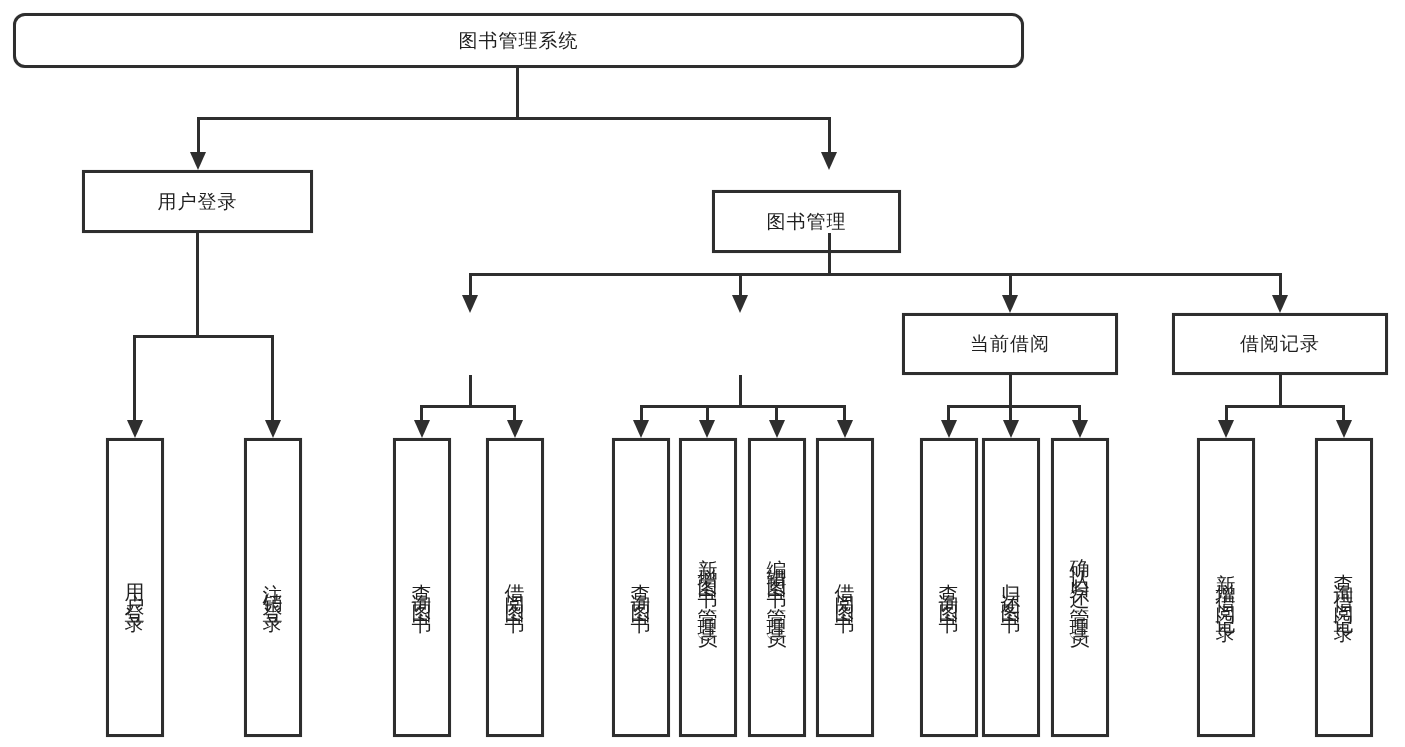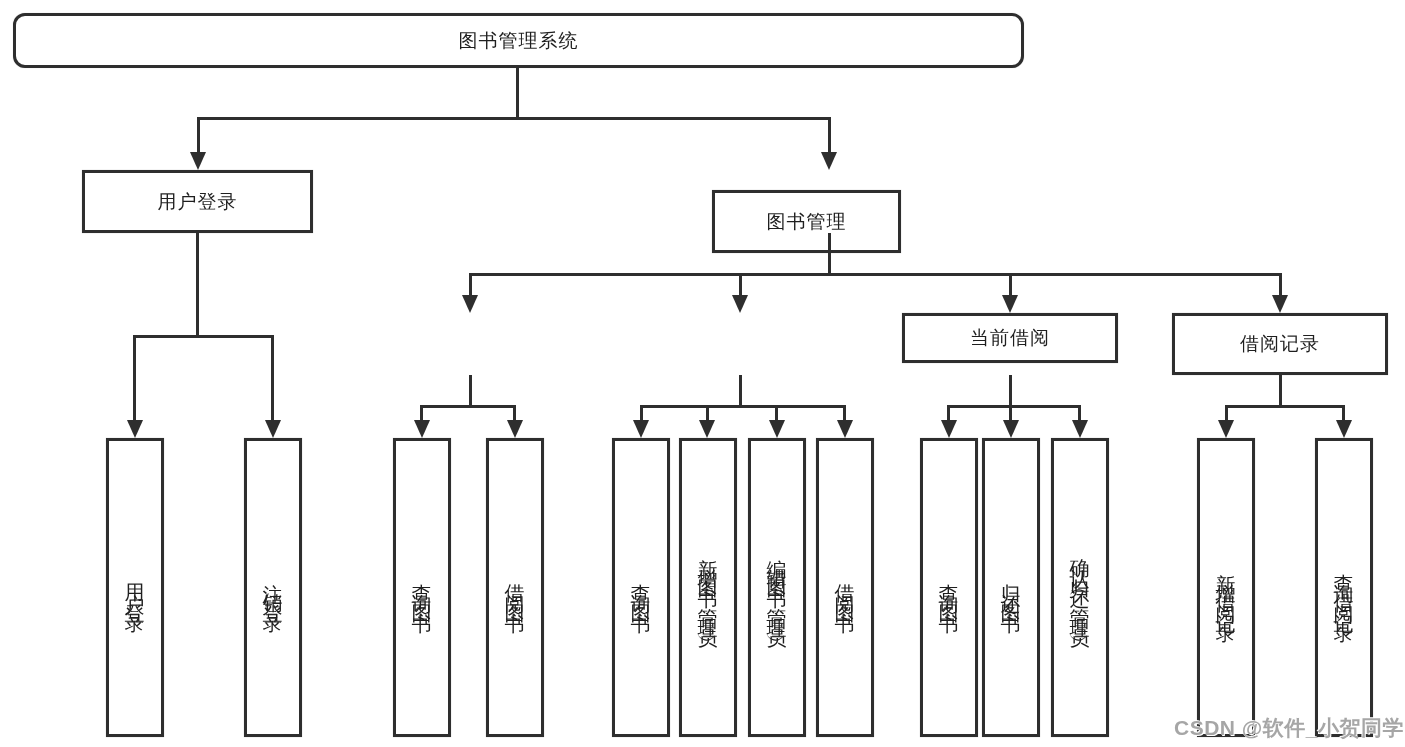--- a/index.html
+++ b/index.html
@@ -61,21 +61,21 @@
     <span>图书管理系统</span>
   </div>
 
   <div class="box" style="left:82px;top:170px;width:231px;height:63px;">
     <span>用户登录</span>
   </div>
   <div class="box" style="left:712px;top:170px;width:189px;height:63px;margin-top:20px;">
     <span>图书管理</span>
   </div>
 
-  <div class="box" style="left:902px;top:313px;width:216px;height:50px;align-items:center;">
+  <div class="box" style="left:902px;top:313px;width:216px;height:62px;align-items:center;">
     <span>当前借阅</span>
   </div>
   <div class="box" style="left:1172px;top:313px;width:216px;height:62px;">
     <span>借阅记录</span>
   </div>
 
   <div class="box leaf" style="left:106px;">
     <span>用户登录</span>
   </div>
   <div class="box leaf" style="left:244px;">
@@ -168,15 +168,14 @@
   <i class="a" style="left:941px;top:420px;"></i>
   <i class="a" style="left:1003px;top:420px;"></i>
   <i class="a" style="left:1072px;top:420px;"></i>
 
   <i class="ln h" style="left:1225px;top:405px;width:120px;"></i>
   <i class="ln v" style="left:1225px;top:405px;height:17px;"></i>
   <i class="ln v" style="left:1342px;top:405px;height:17px;"></i>
   <i class="a" style="left:1218px;top:420px;"></i>
   <i class="a" style="left:1336px;top:420px;"></i>
 
-  <div class="watermark">CSDN @软件_小贺同学</div>
 
 </div>
 
 </body></html>

